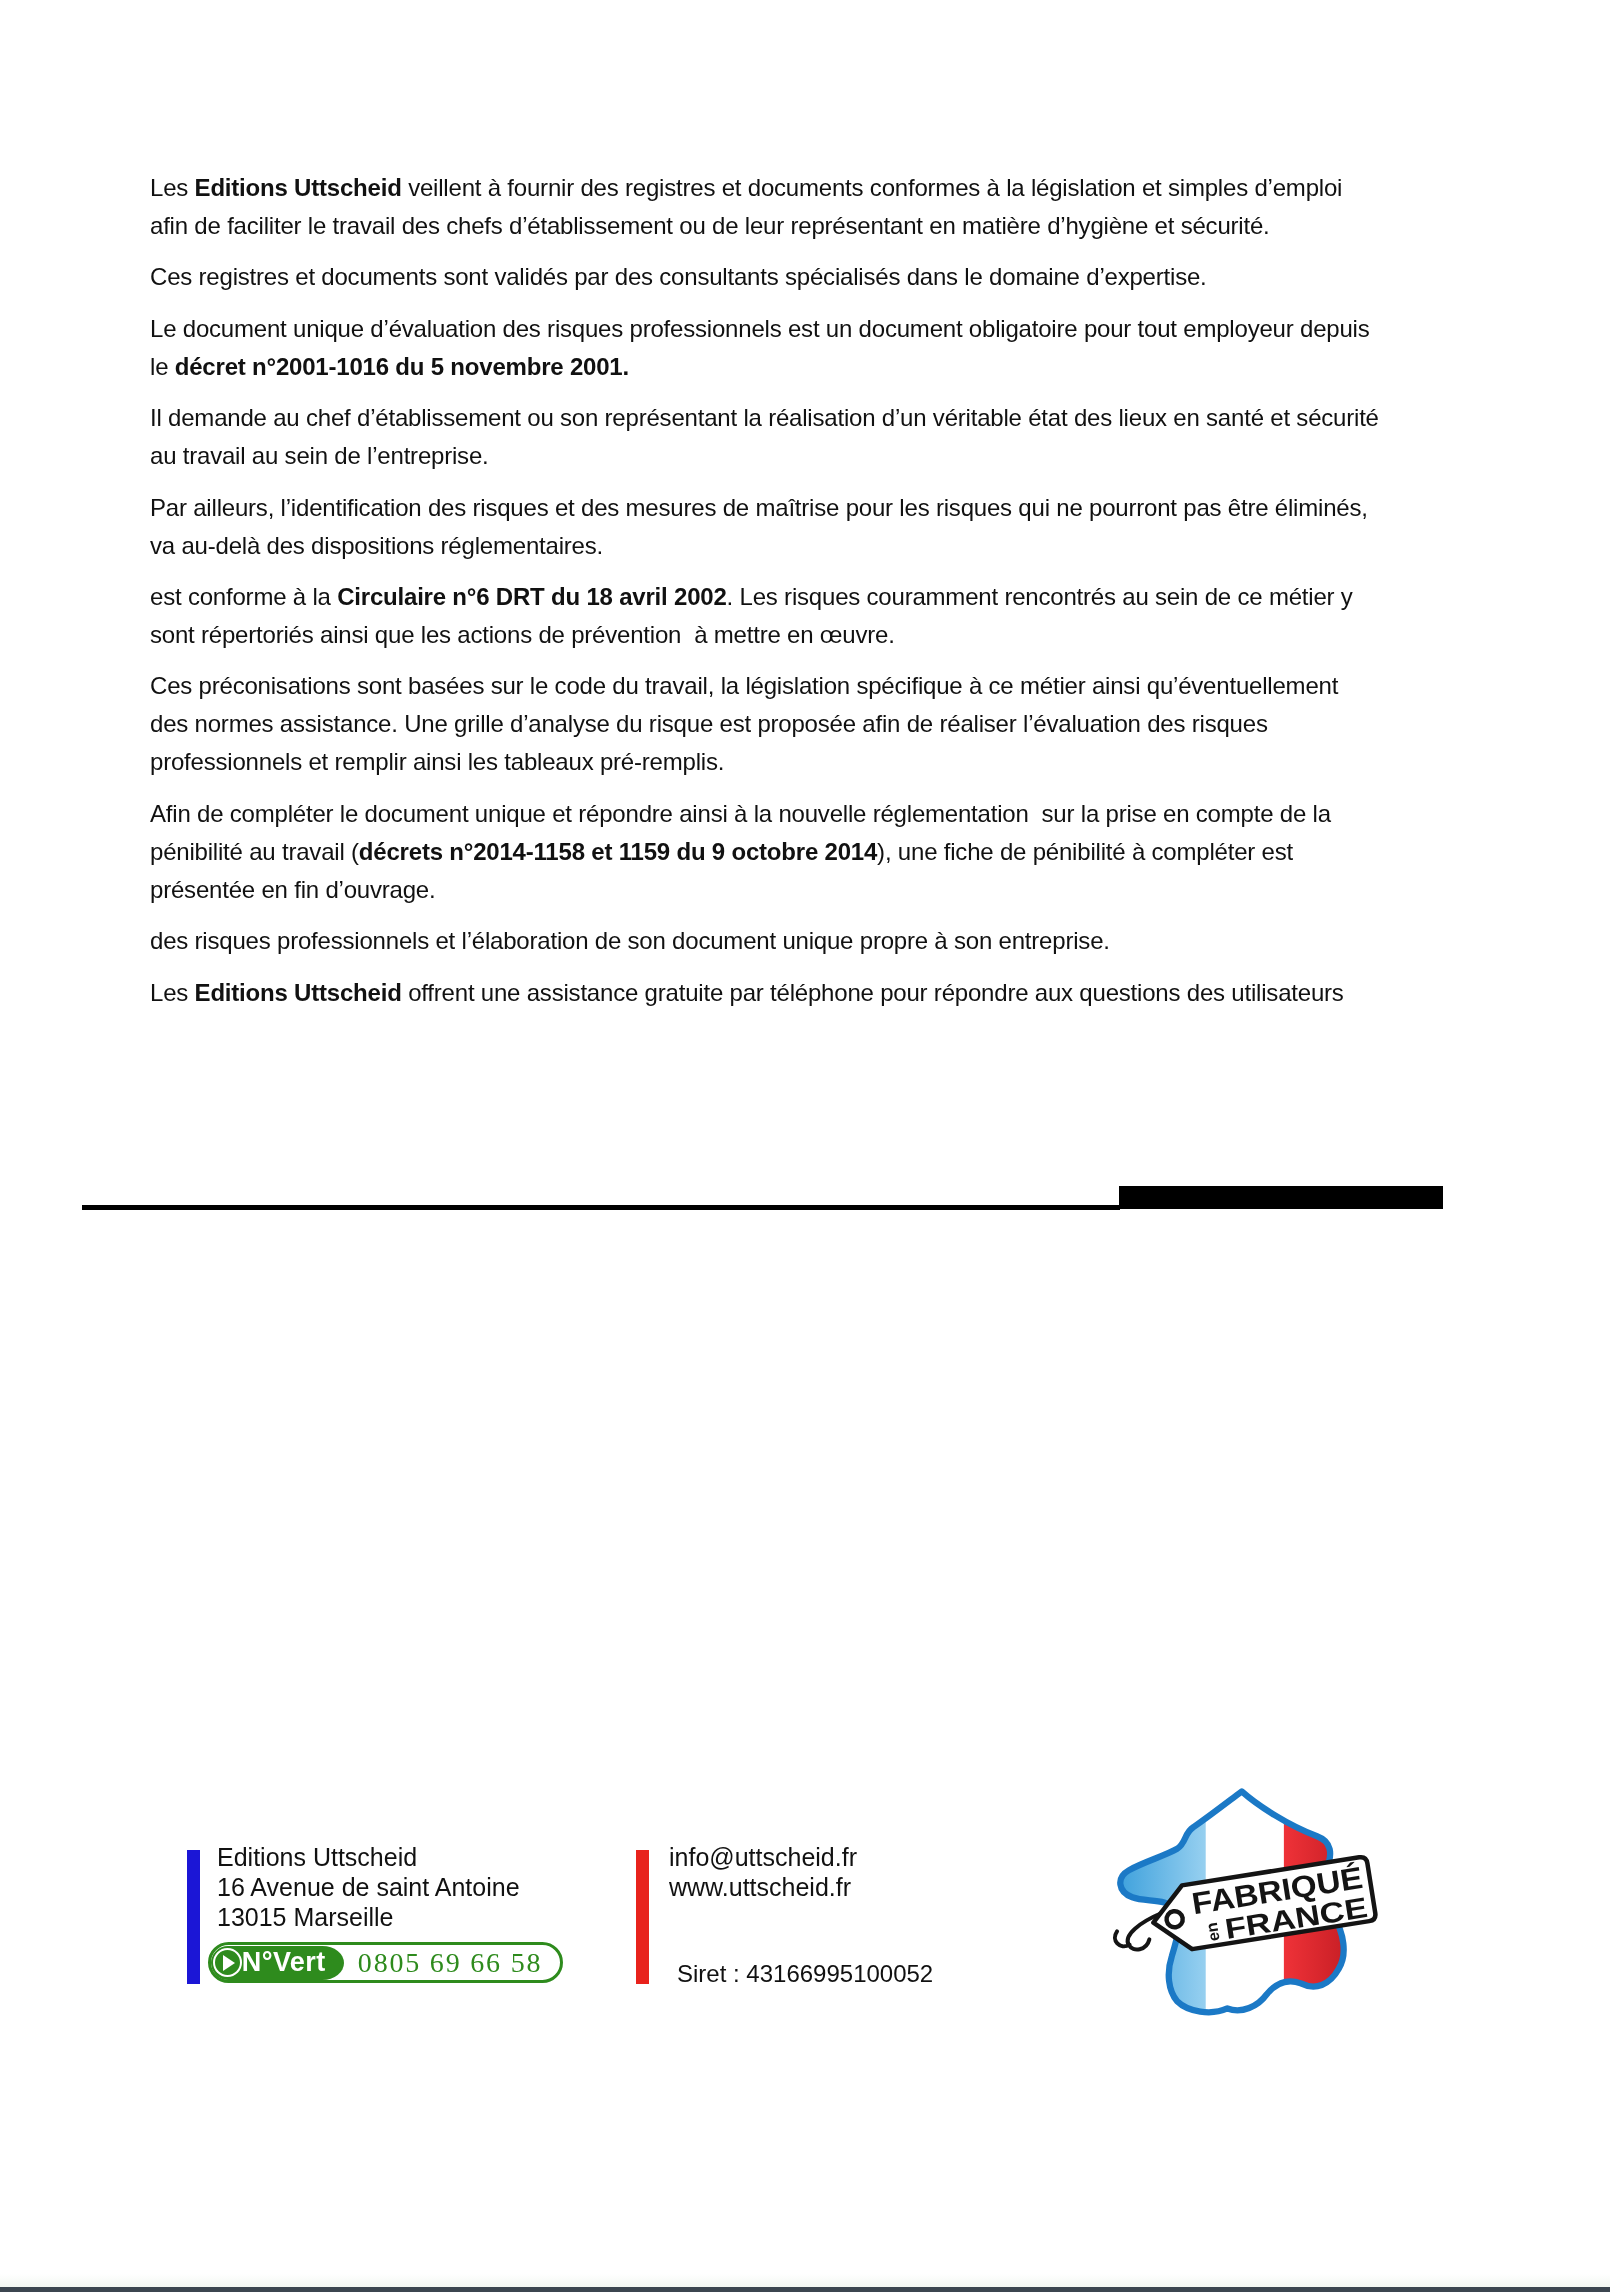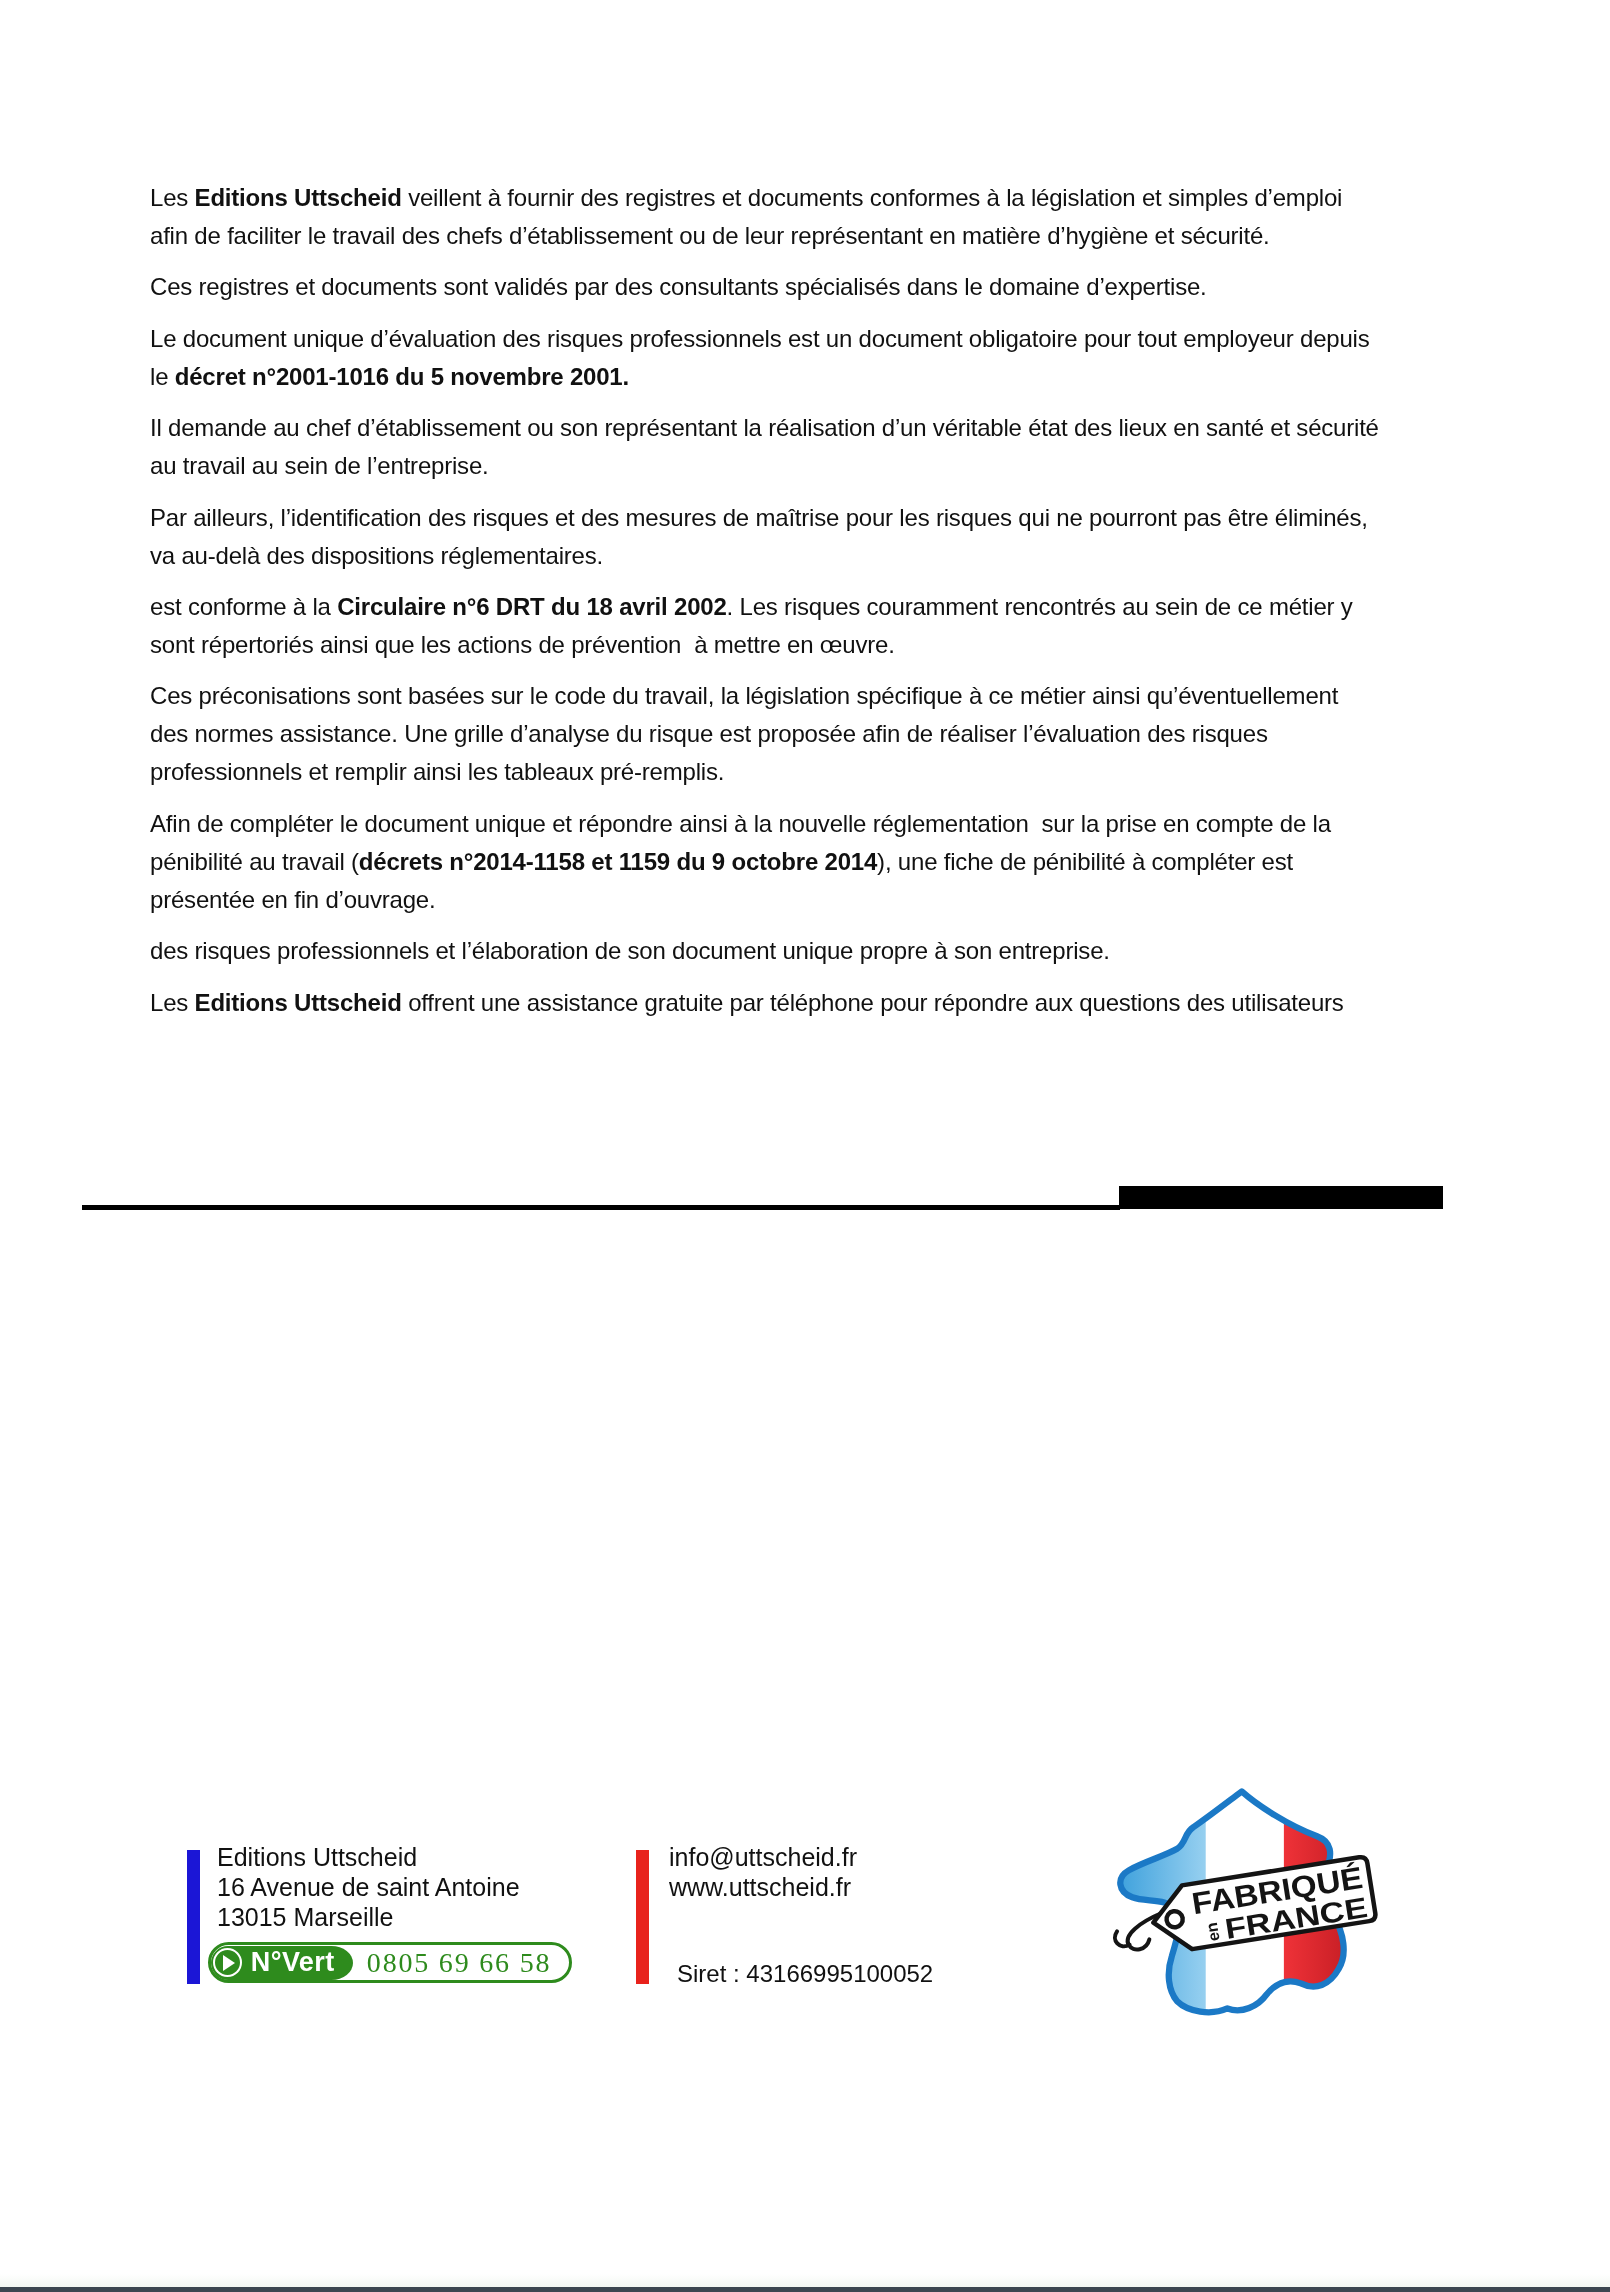--- a/index.html
+++ b/index.html
@@ -6,21 +6,21 @@
   #page{
     position:relative;
     width:1610px;height:2293px;
     background:#ffffff;
     font-family:"Liberation Sans",sans-serif;
     color:#111;
     overflow:hidden;
   }
   
   #paragraphs{
-    position:absolute;left:150px;top:179px;width:1397px;
+    position:absolute;left:150px;top:169px;width:1397px;
     font-size:24px;letter-spacing:-0.2px;
   }
   .para{margin:0 0 13.4px 0;}
   .line{white-space:pre;line-height:38px;height:38px;}
   .b{font-weight:bold;}
   
   .divider-line{
     position:absolute;left:82px;top:1205px;width:1038px;height:4.5px;background:#000;
   }
   .divider-block{
@@ -46,21 +46,21 @@
   
   #nvert{
     position:absolute;left:208px;top:1942px;height:41px;
     display:inline-flex;align-items:center;box-sizing:border-box;
     background:#fff;border:3.6px solid #2e8b1d;border-radius:23px;
   }
   .nvert-left{
     display:flex;align-items:center;height:34px;box-sizing:border-box;
     background:#2e8b1d;color:#fff;
     border-radius:17px;border-top-right-radius:21.5px 17px;border-bottom-right-radius:21.5px 17px;
-    padding:0 18px 0 1.8px;gap:9px;
+    padding:0 18px 0 1.8px;
   }
   .nvert-play{
     width:29px;height:29px;border-radius:50%;box-sizing:border-box;
     background:#2e8b1d;border:2.7px solid #fff;
     display:flex;align-items:center;justify-content:center;flex:0 0 auto;
   }
   .nvert-play span{
     display:block;width:0;height:0;margin-left:3.6px;
     border-top:8px solid transparent;border-bottom:8px solid transparent;
     border-left:12.5px solid #fff;

